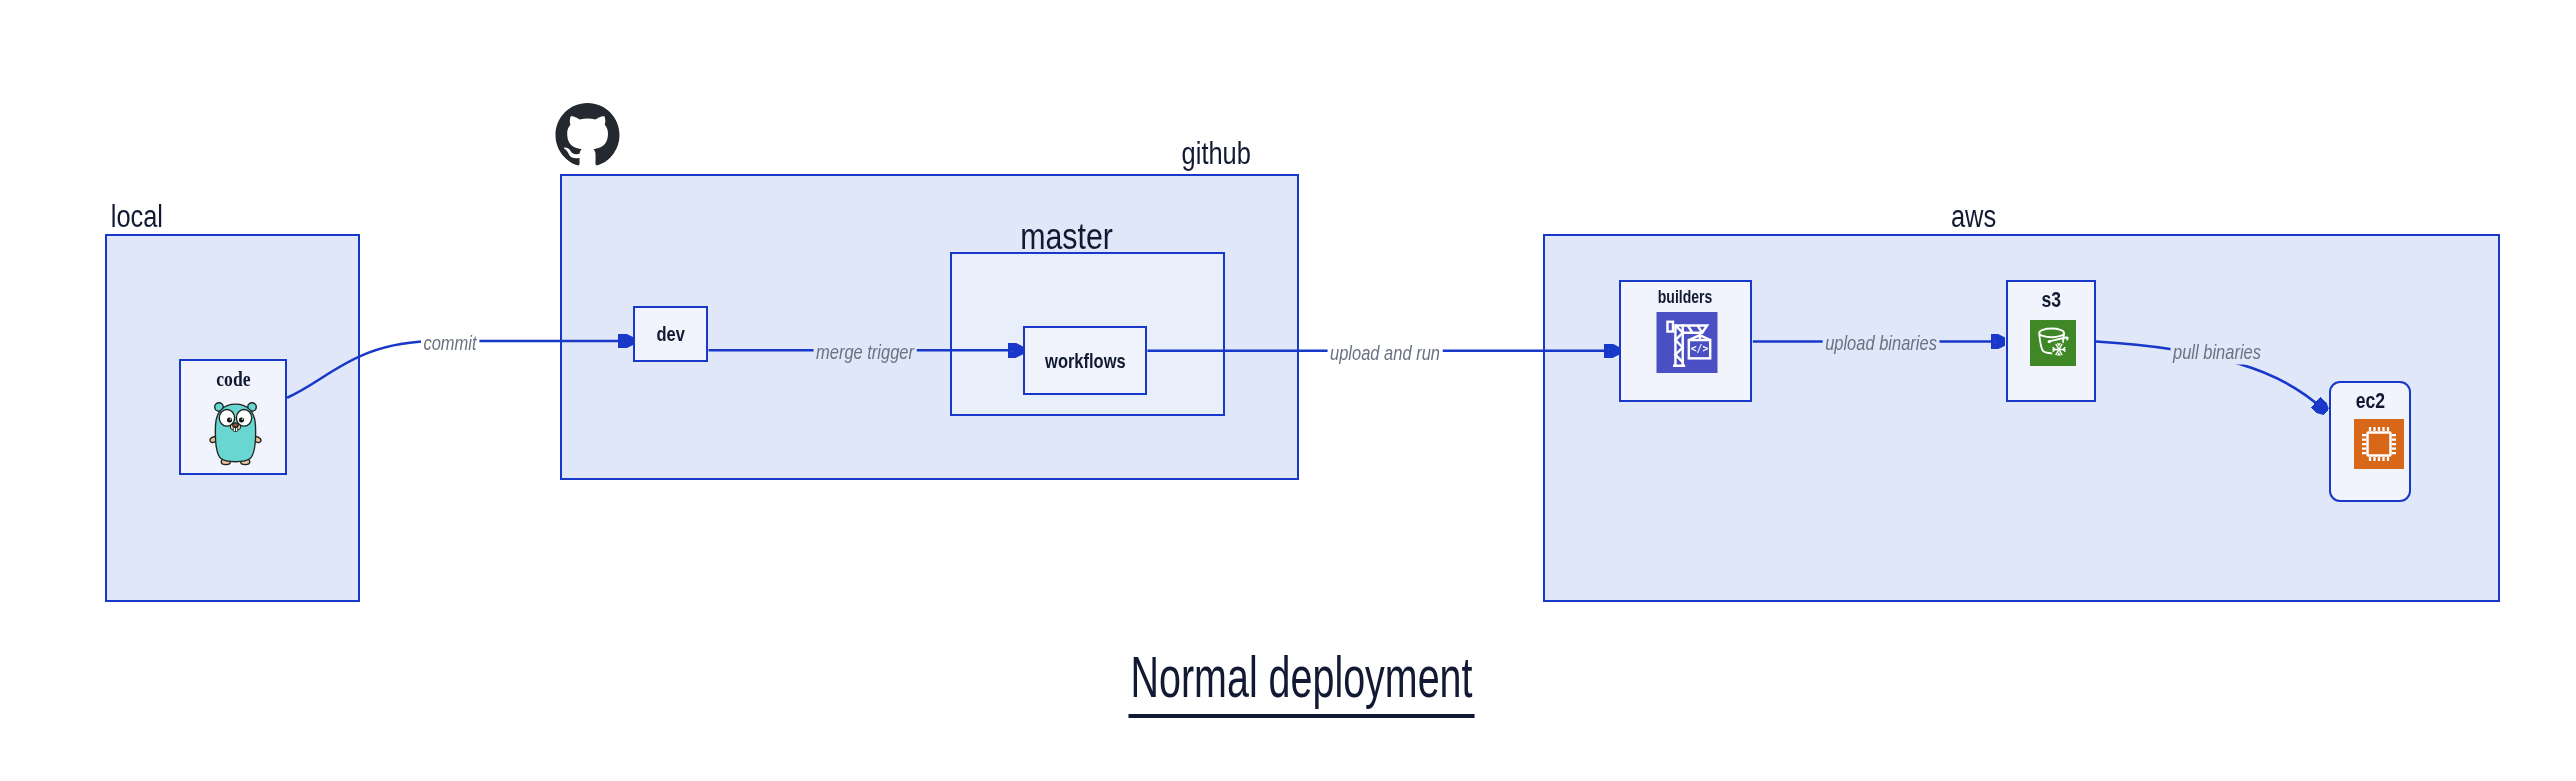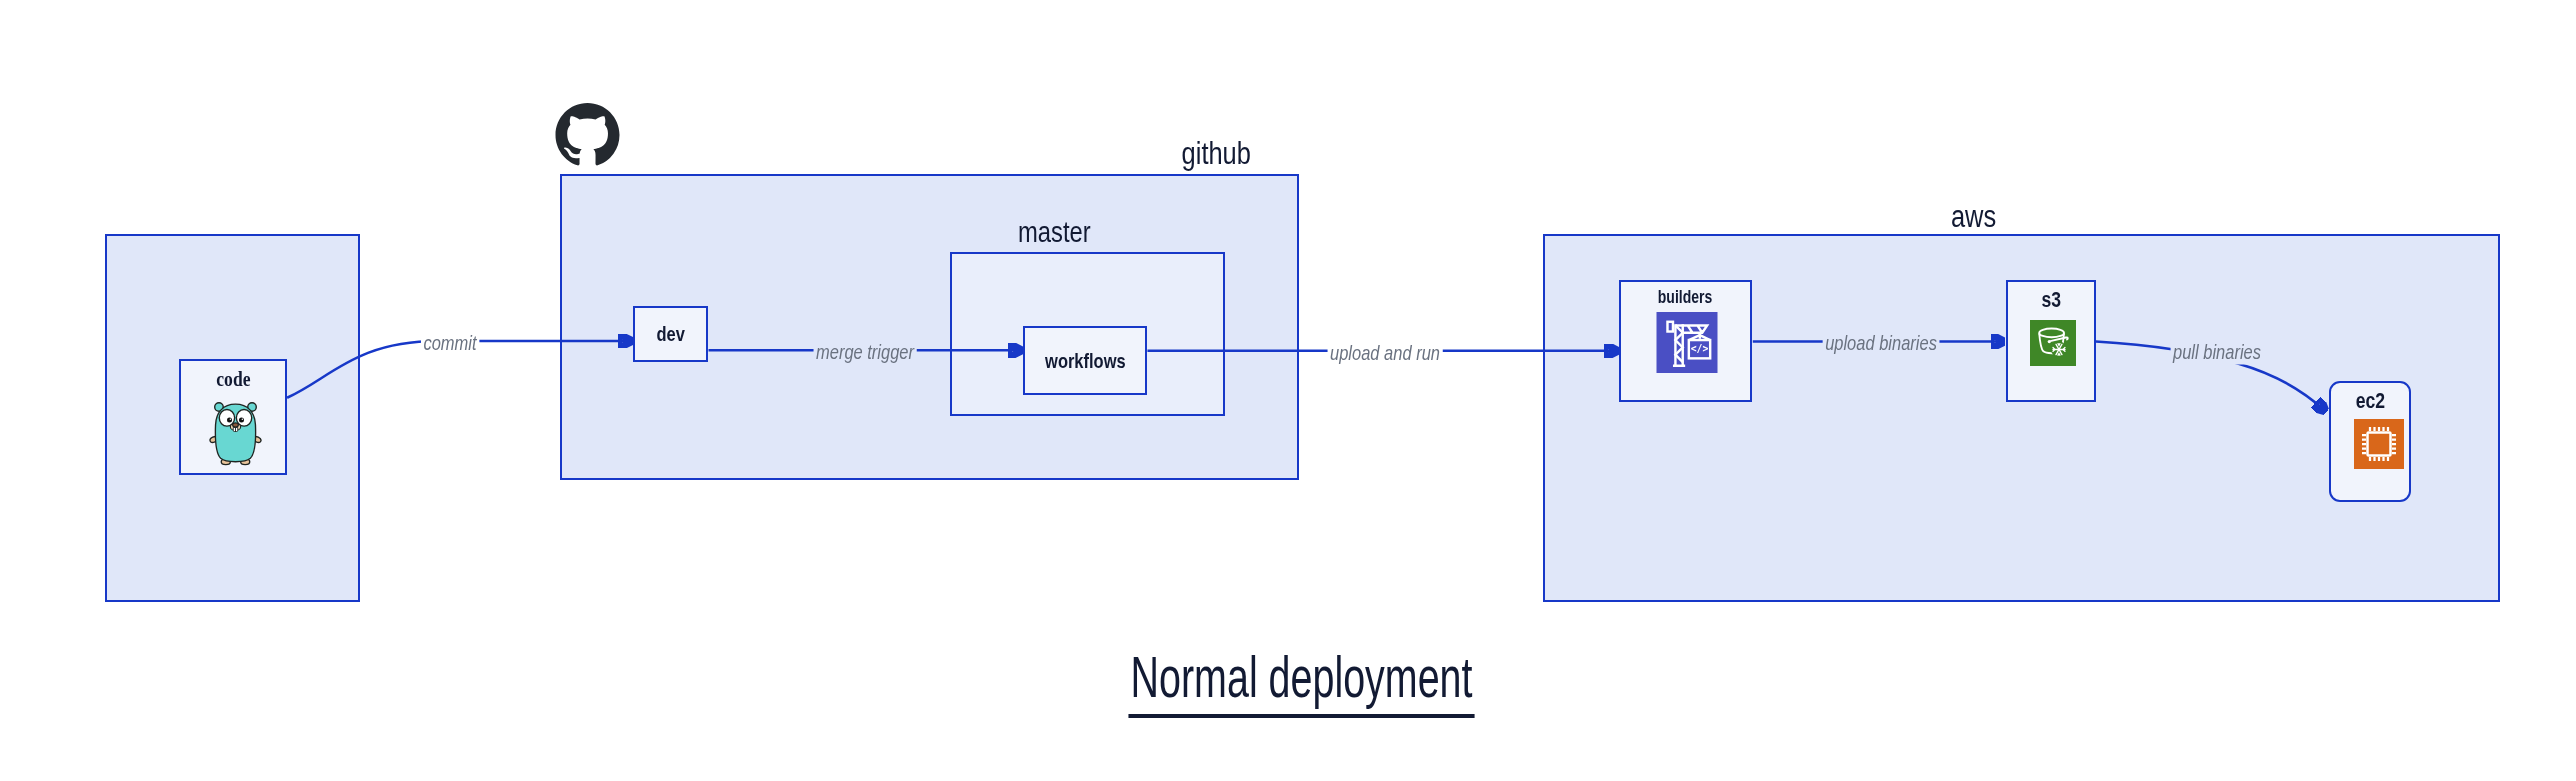--- a/index.html
+++ b/index.html
@@ -49,24 +49,25 @@
 <div id="canvas">
 
   <div class="group" style="left:105px;top:234px;width:255px;height:368px;"></div>
 
   <div class="group" style="left:560px;top:174px;width:739px;height:306px;"></div>
 
   <div class="group level2" style="left:950px;top:252px;width:275px;height:164px;"></div>
 
   <div class="group" style="left:1543px;top:234px;width:957px;height:368px;"></div>
 
+  <div class="group-title" style="left:105px;width:255px;top:199px;"><span>local</span></div>
 
   <div class="group-title" style="left:1174px;width:155px;top:136px;"><span>github</span></div>
 
-  <div class="group-title" style="left:1010px;width:155px;top:216px;font-size:29px;"><span>master</span></div>
+  <div class="group-title" style="left:1010px;width:155px;top:216px;font-size:37px;"><span>master</span></div>
 
   <div class="group-title" style="left:1946px;width:155px;top:199px;"><span>aws</span></div>
 
   <svg class="octocat" viewBox="0 0 16 16">
     <path fill="#24292f" d="M8 0C3.58 0 0 3.58 0 8c0 3.54 2.29 6.53 5.47 7.59.4.07.55-.17.55-.38 0-.19-.01-.82-.01-1.49-2.01.37-2.53-.49-2.69-.94-.09-.23-.48-.94-.82-1.13-.28-.15-.68-.52-.01-.53.63-.01 1.08.58 1.23.82.72 1.21 1.87.87 2.33.66.07-.52.28-.87.51-1.07-1.78-.2-3.64-.89-3.64-3.95 0-.87.31-1.59.82-2.15-.08-.2-.36-1.02.08-2.12 0 0 .67-.21 2.2.82.64-.18 1.32-.27 2-.27s1.36.09 2 .27c1.53-1.04 2.2-.82 2.2-.82.44 1.1.16 1.92.08 2.12.51.56.82 1.27.82 2.15 0 3.07-1.87 3.75-3.65 3.95.29.25.54.73.54 1.48 0 1.07-.01 1.93-.01 2.2 0 .21.15.46.55.38A8.01 8.01 0 0 0 16 8c0-4.42-3.58-8-8-8z"></path>
   </svg>
 
   <div class="node" style="left:179px;top:359px;width:108px;height:116px;font-family:Liberation Serif, serif;">
     <div class="node-label-top">
       <span>code</span></div>

